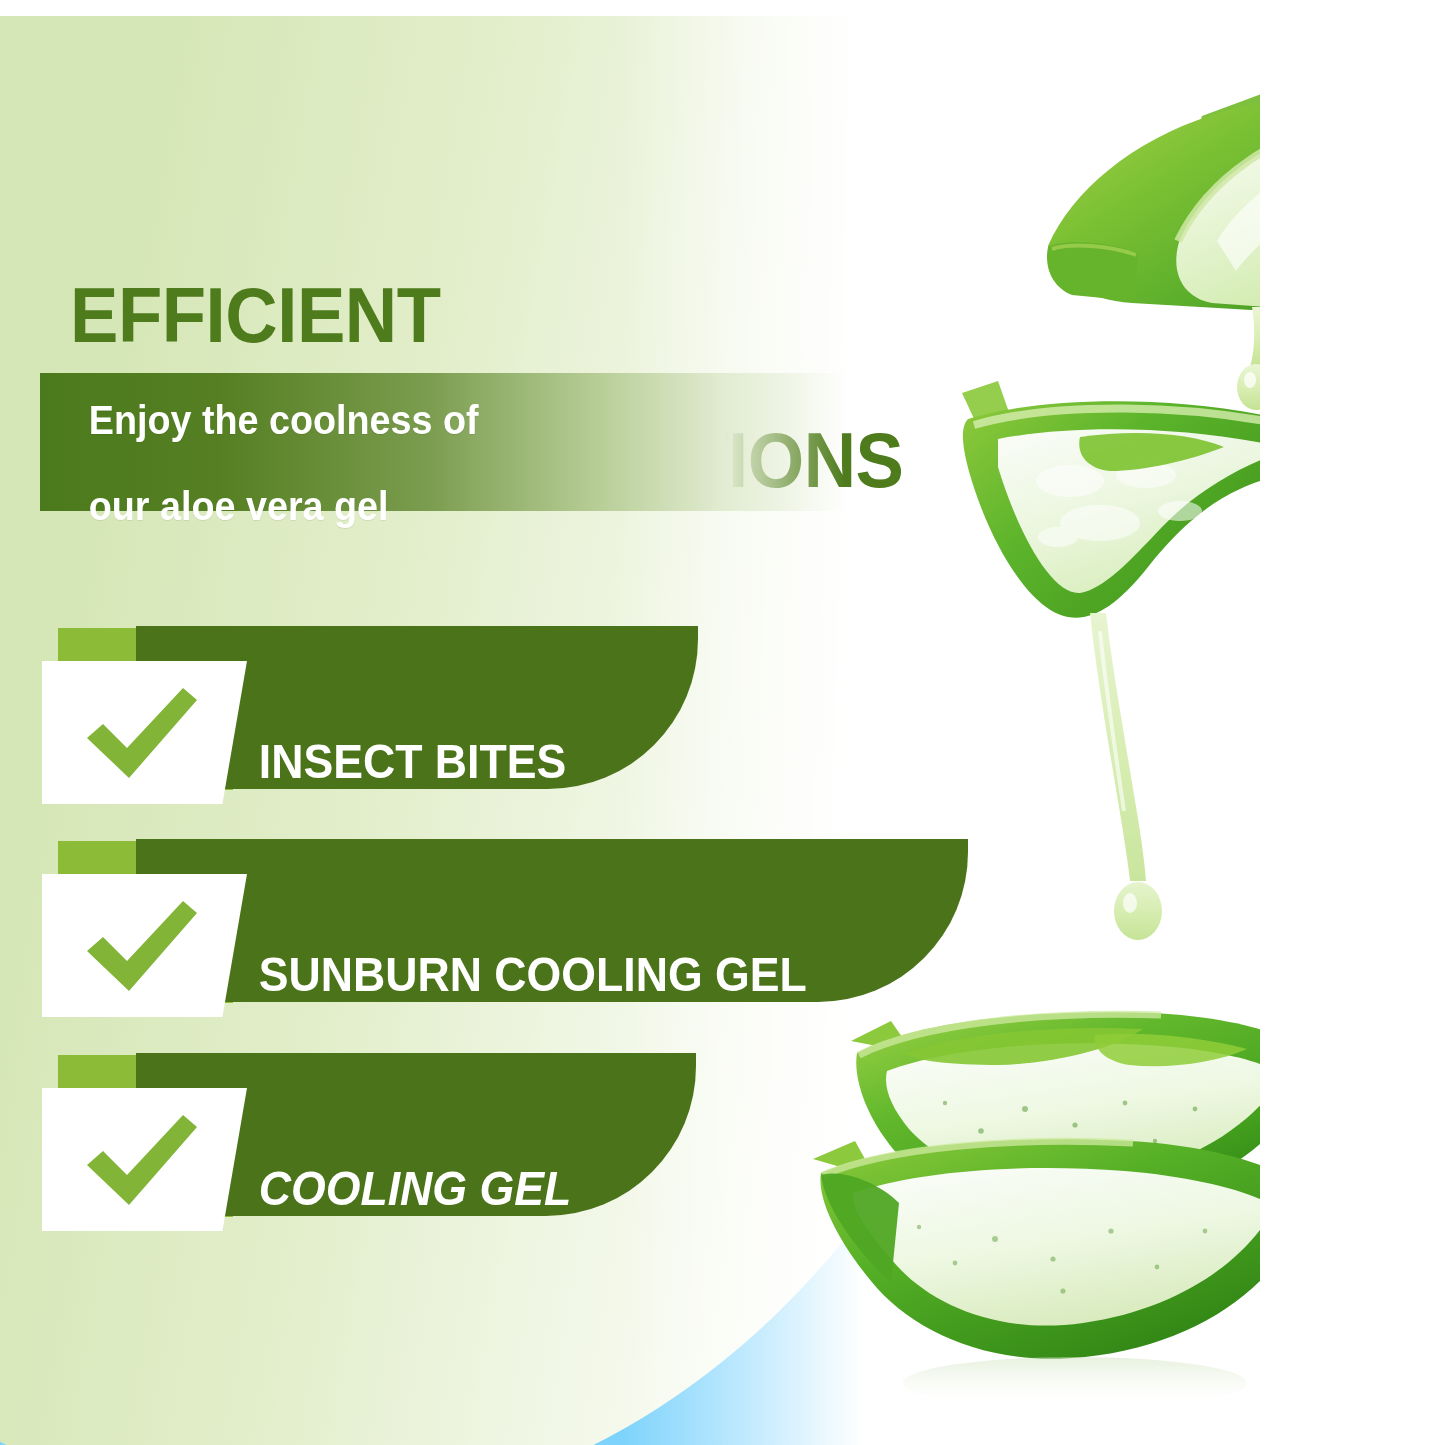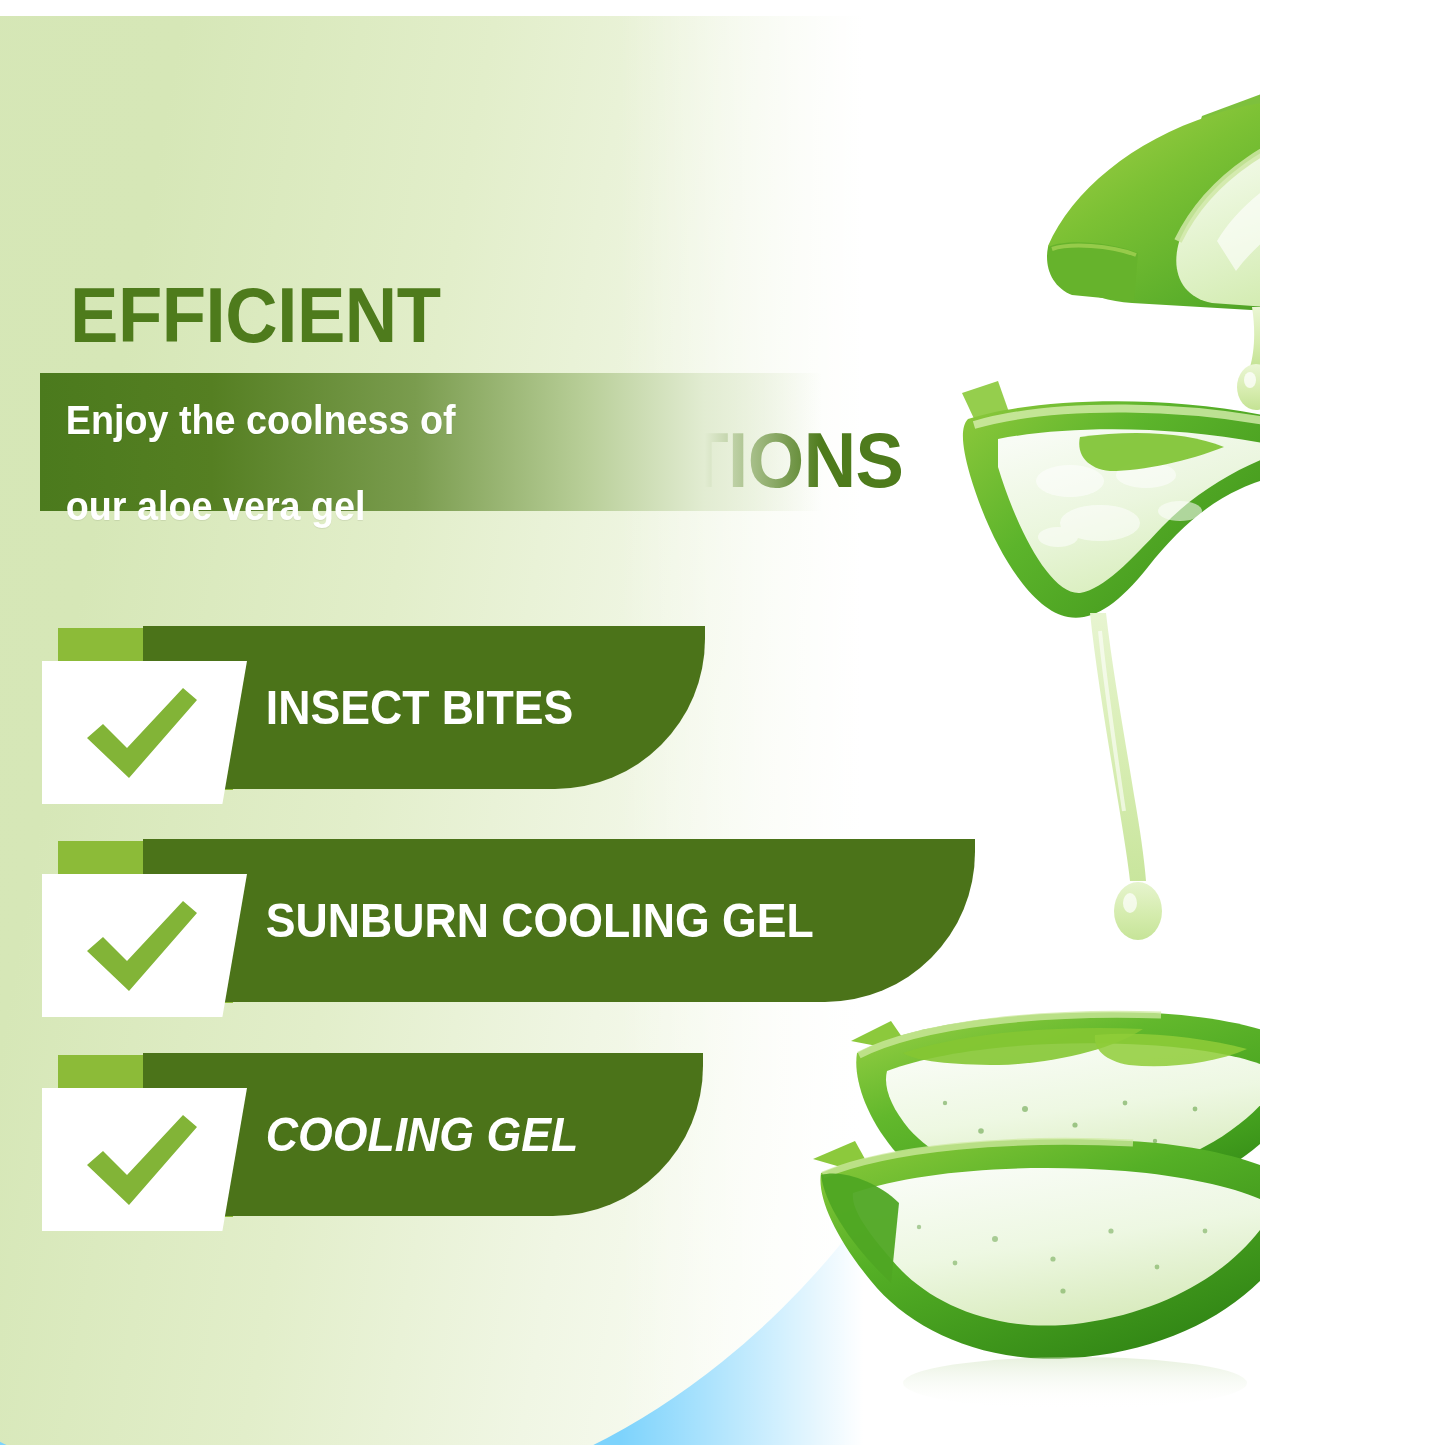--- a/index.html
+++ b/index.html
@@ -60,20 +60,21 @@
     width:782px; height:138px;
     background:linear-gradient(90deg,
         #4b7a1d 0%,
         #557f22 22%,
         #7a9c4e 48%,
         #b9cf99 70%,
         #e2ecd2 85%,
         rgba(236,243,224,0) 100%);
     display:flex;
     align-items:center;
+    padding-left:23px;
   }
   .subbanner-text{
     color:#ffffff;
     font-size:41px;
     line-height:1.06;
     font-weight:700;
     padding-left:28px;
     transform:scaleX(0.92);
     transform-origin:left center;
     white-space:pre-line;
@@ -91,26 +92,26 @@
   .slab{
     position:absolute;
     left:58px; top:7px;
     width:230px; height:162px;
     background:#8cbb38;
     clip-path:polygon(0 0, 100% 0, 76% 100%, 0 100%);
   }
   
   .banner{
     position:absolute;
-    top:5px; left:143px;
+    top:5px; left:136px;
     height:163px;
     background:#4b7319;
     border-bottom-right-radius:150px;
     display:flex;
-    align-items:center;
+    align-items:flex-end;
   }
   .feature-row.r0 .banner{width:562px;}
   .feature-row.r1 .banner{width:832px;}
   .feature-row.r2 .banner{width:560px;font-style:italic;}
 
   .banner-label{
     color:#ffffff;
     font-size:48px;
     font-weight:700;
     letter-spacing:0px;

